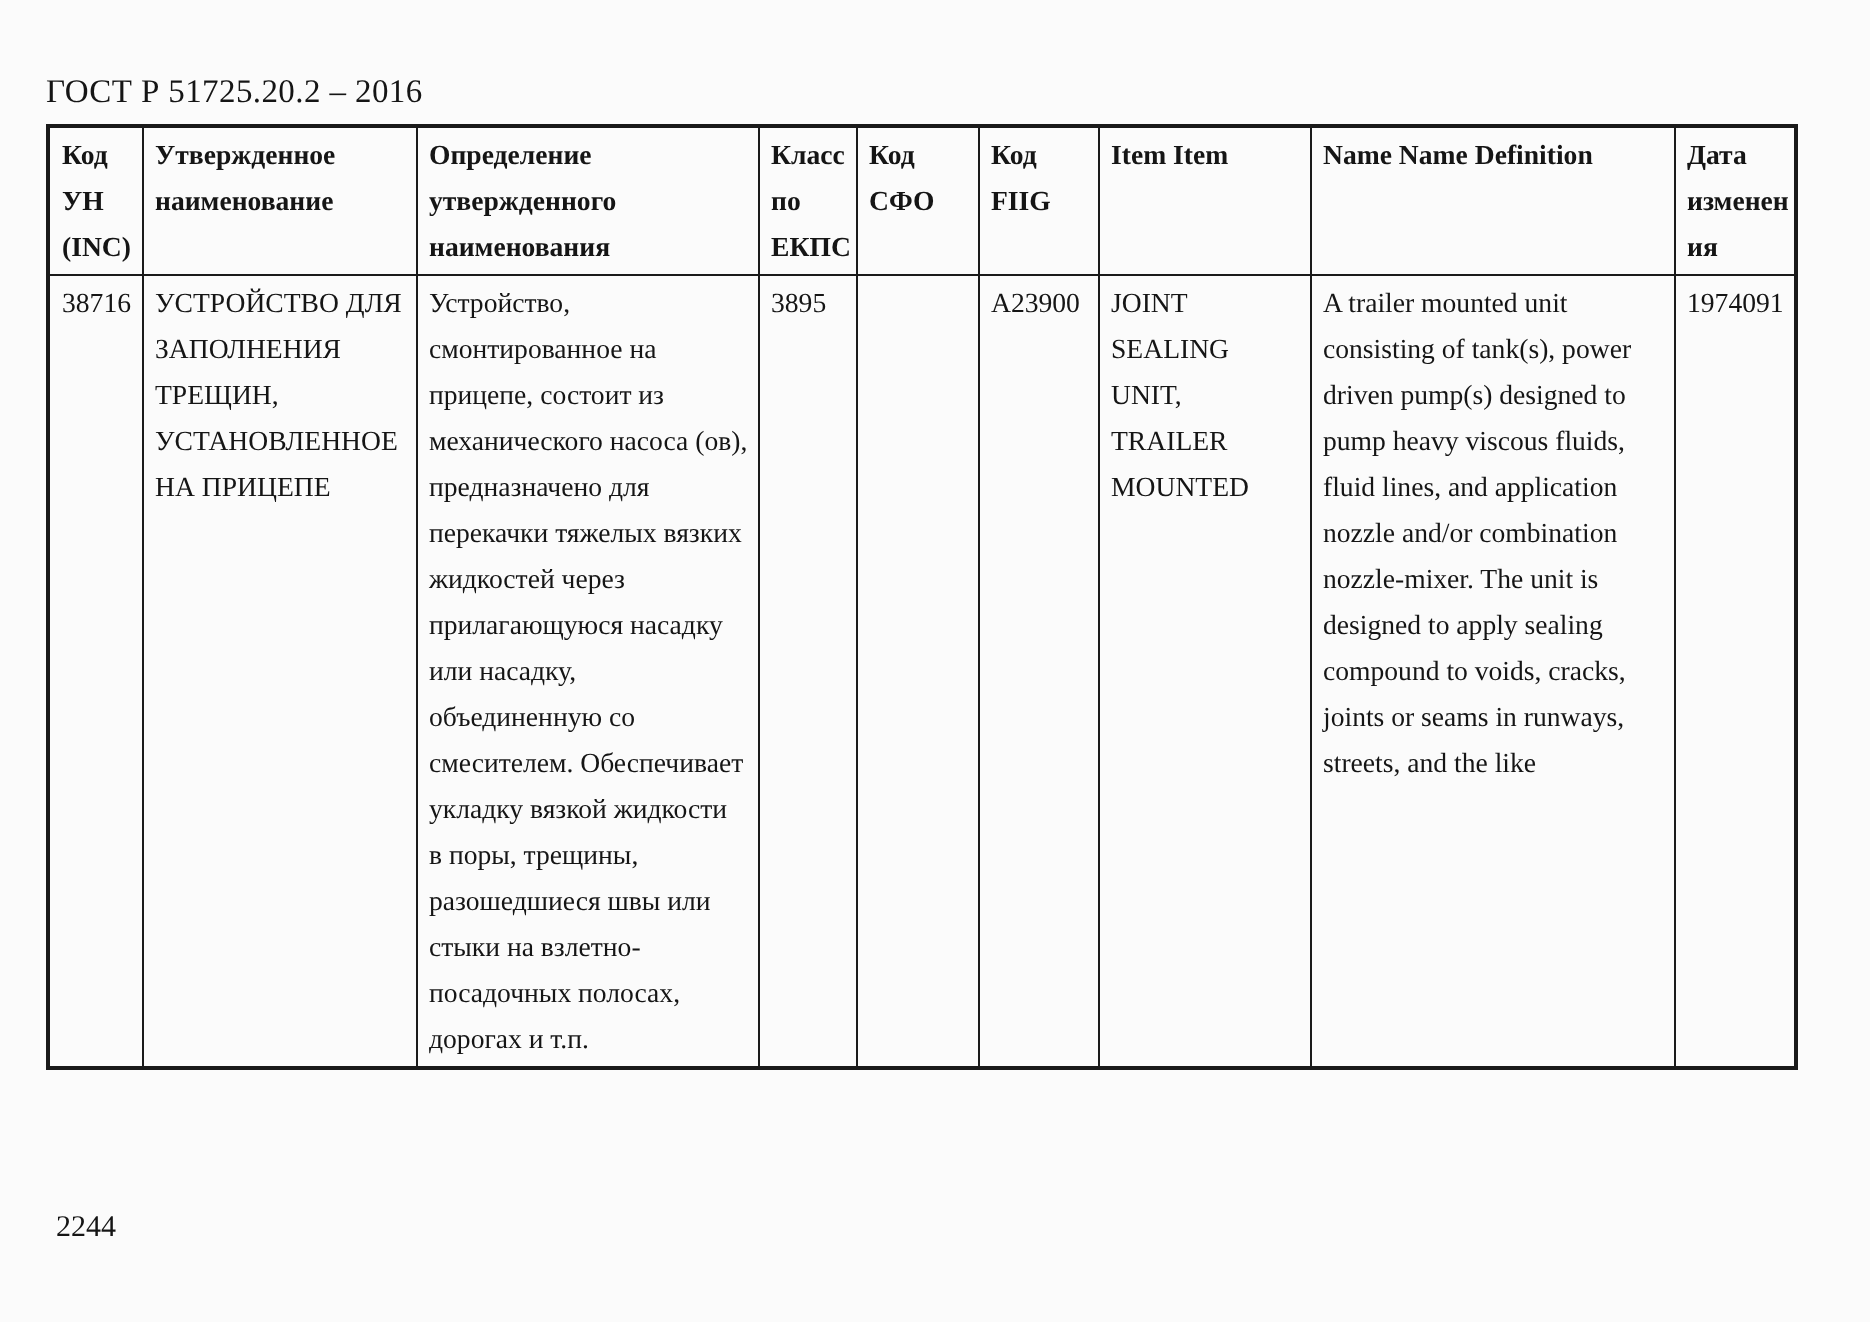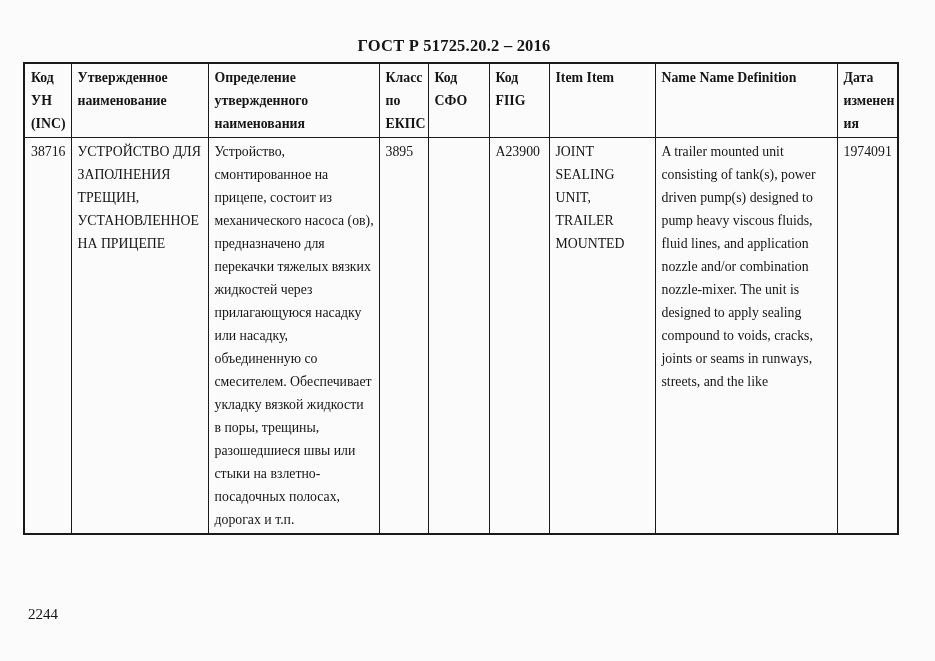--- a/index.html
+++ b/index.html
@@ -19,22 +19,22 @@
     position: absolute;
     inset: 0;
   }
   .doc-title {
     position: absolute;
     top: 36px;
     left: 23px;
     width: 874px;
     box-sizing: border-box;
     padding-right: 12px;
-    text-align: center;
-    font-weight: bold;
+    text-align: left;
+    font-weight: normal;
     font-size: 16.5px;
     letter-spacing: 0.2px;
     white-space: pre;
   }
   table.doc-table {
     position: absolute;
     top: 62px;
     left: 23px;
     width: 874px;
     border-collapse: collapse;

